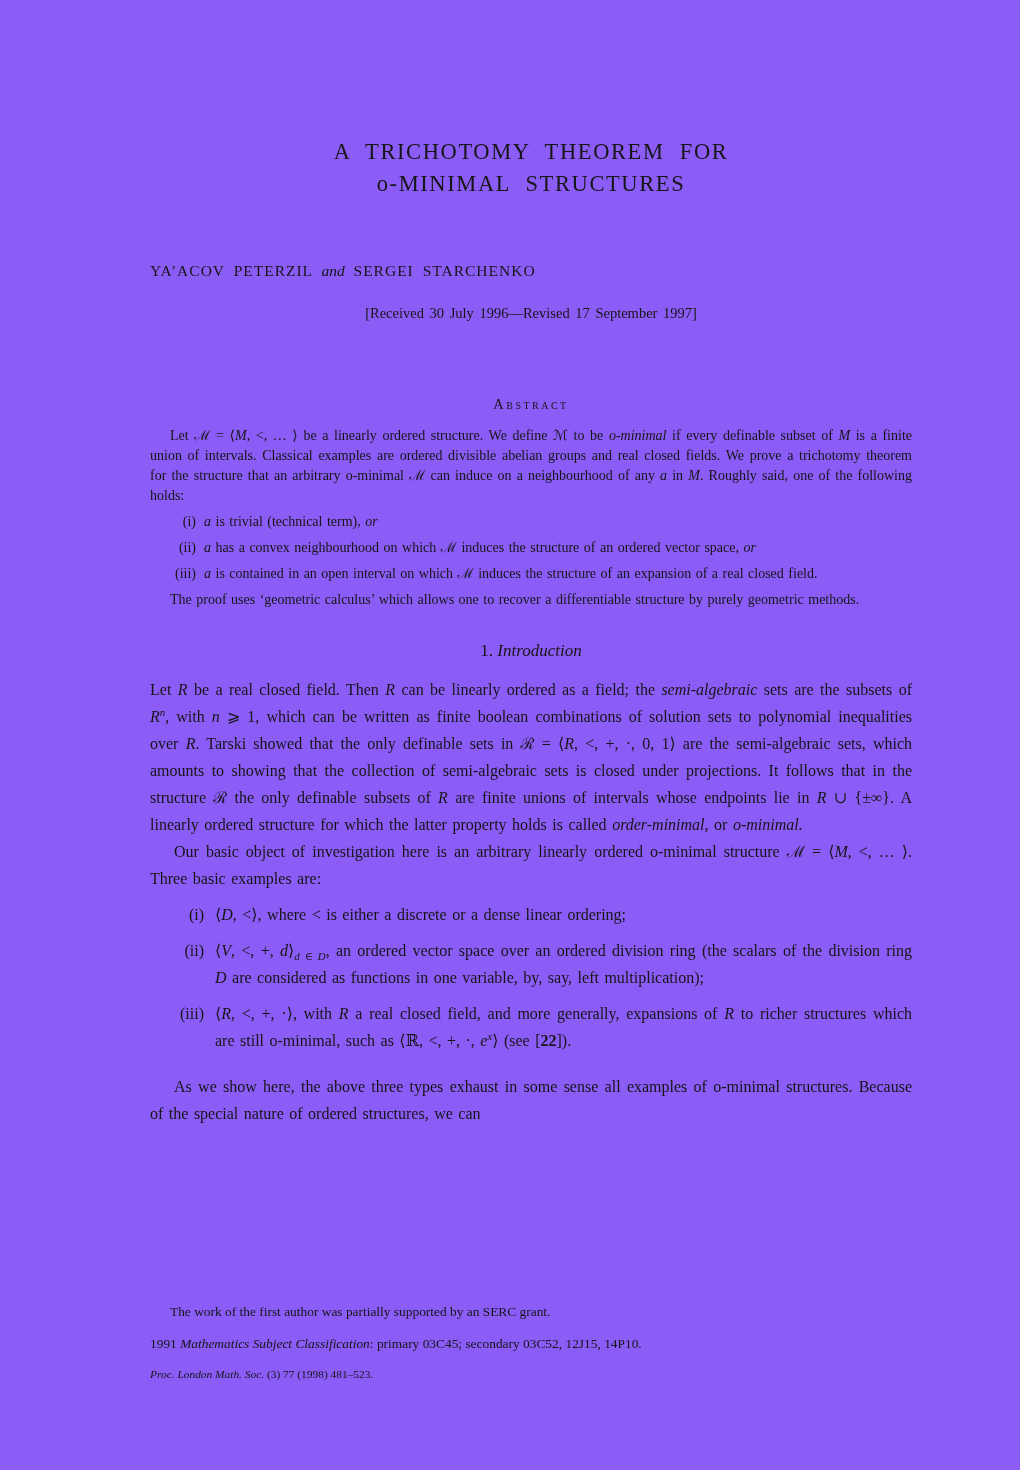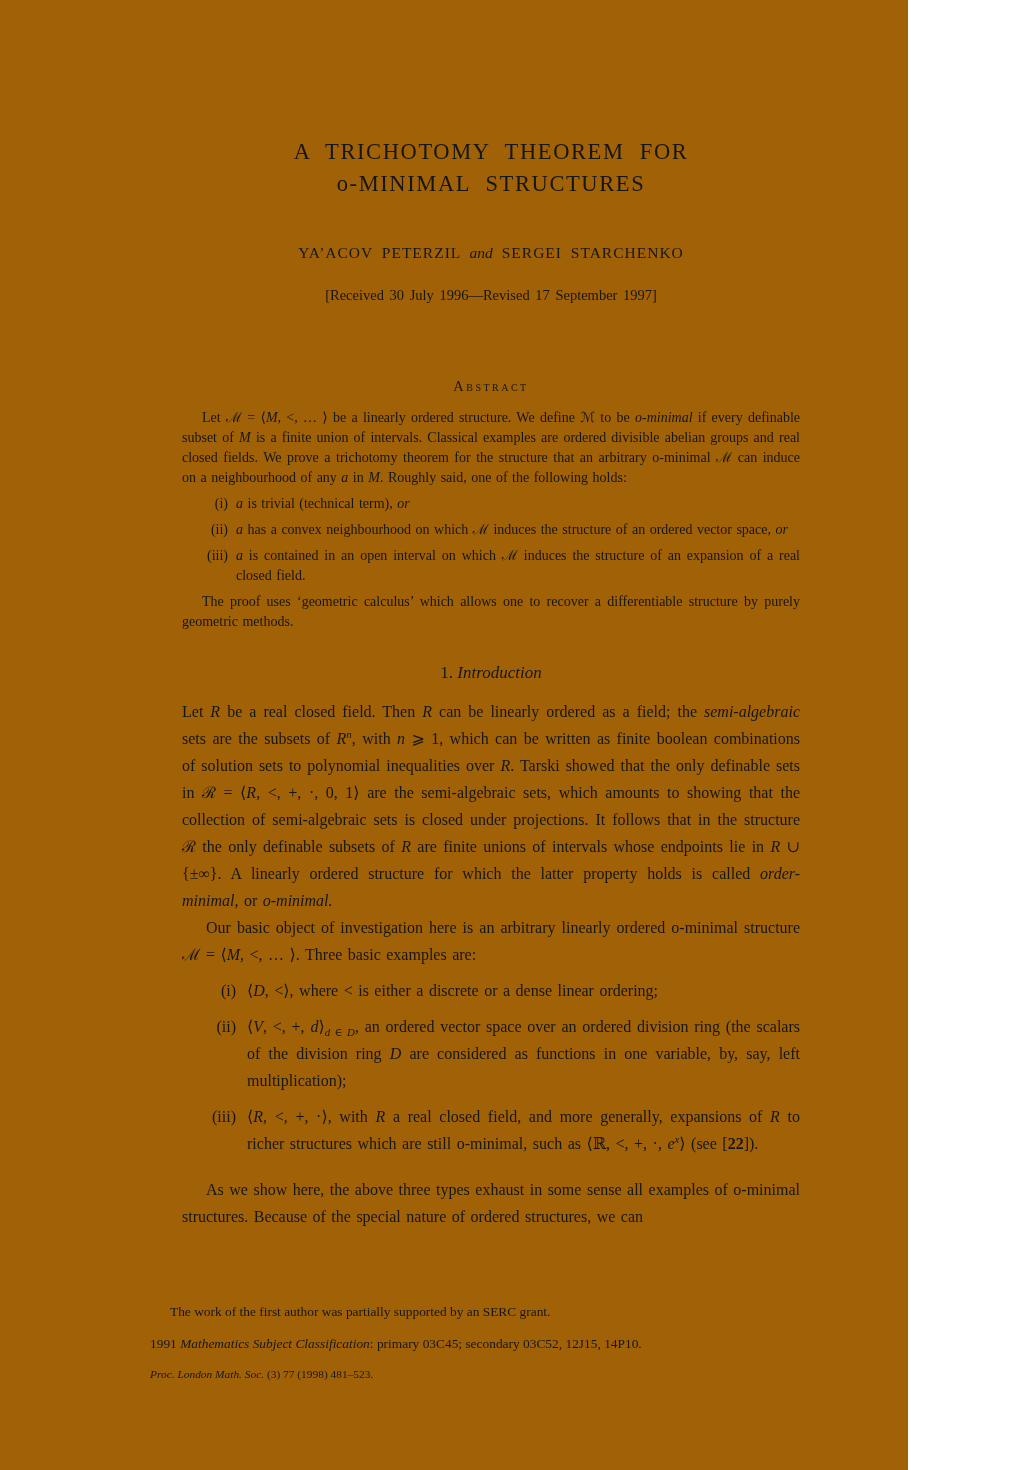--- a/index.html
+++ b/index.html
@@ -1,46 +1,44 @@
 <!DOCTYPE html>
 <html><head>
 <meta charset="utf-8">
 <style>
   * { box-sizing: border-box; }
   html, body { margin: 0; padding: 0; background: #ffffff; }
   .page {
     position: relative;
-    width: 908px;
+    width: 1020px;
     height: 1470px;
-    background: #a16207;
+    background: #8b5cf6;
     color: #161616;
     font-family: "Liberation Serif", "DejaVu Serif", serif;
     overflow: hidden;
-    padding-left: 32px;
   }
   .content {
     position: relative;
     margin: 0 108px 0 150px;
     padding-top: 136px;
   }
   p { margin: 0; }
   sup { font-size: 68%; line-height: 0; }
   sub { font-size: 68%; line-height: 0; }
 
   .title {
     text-align: center;
     font-size: 22.5px;
     line-height: 32px;
     letter-spacing: 1.6px;
     word-spacing: 8px;
     font-weight: 400;
   }
   .authors {
-    margin-top: 44px;
-    text-align: center;
+    margin-top: 62px;
     font-size: 15.5px;
     letter-spacing: 1px;
     word-spacing: 4px;
   }
   .authors .conn {
     font-style: italic;
     letter-spacing: 0;
     word-spacing: normal;
   }
   .received {

